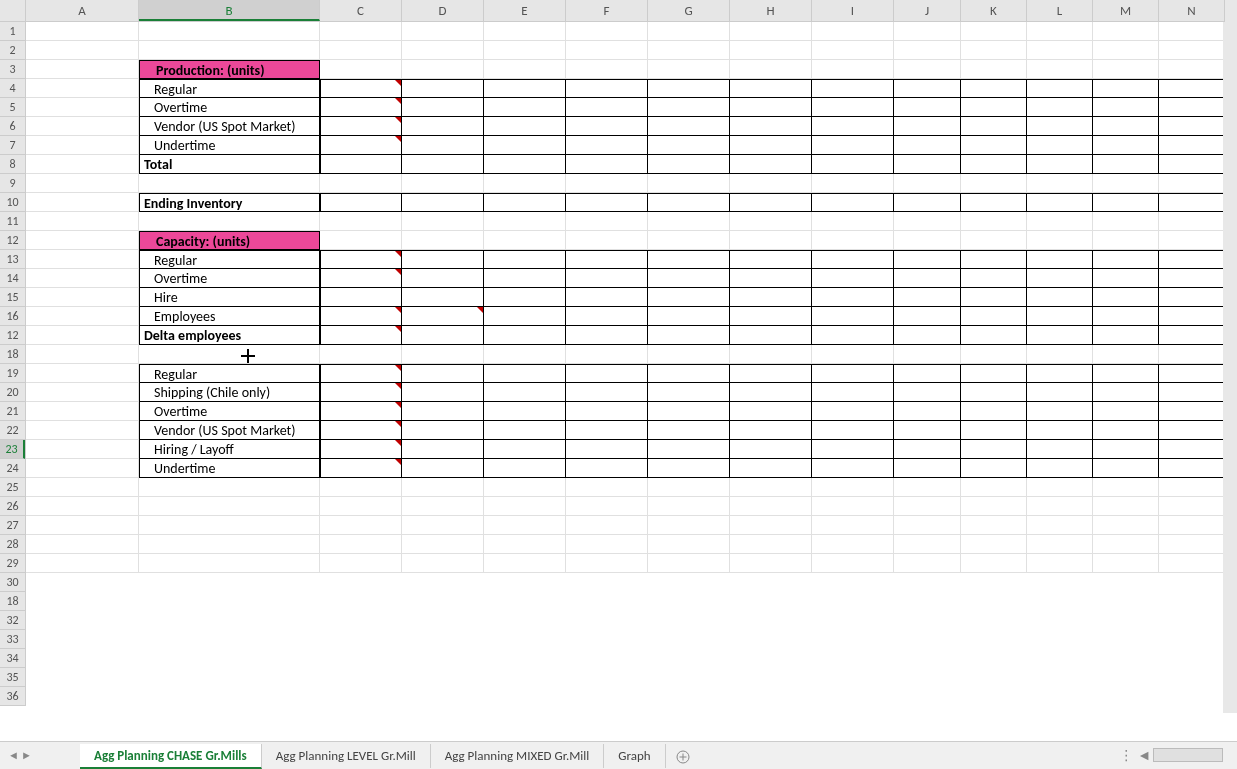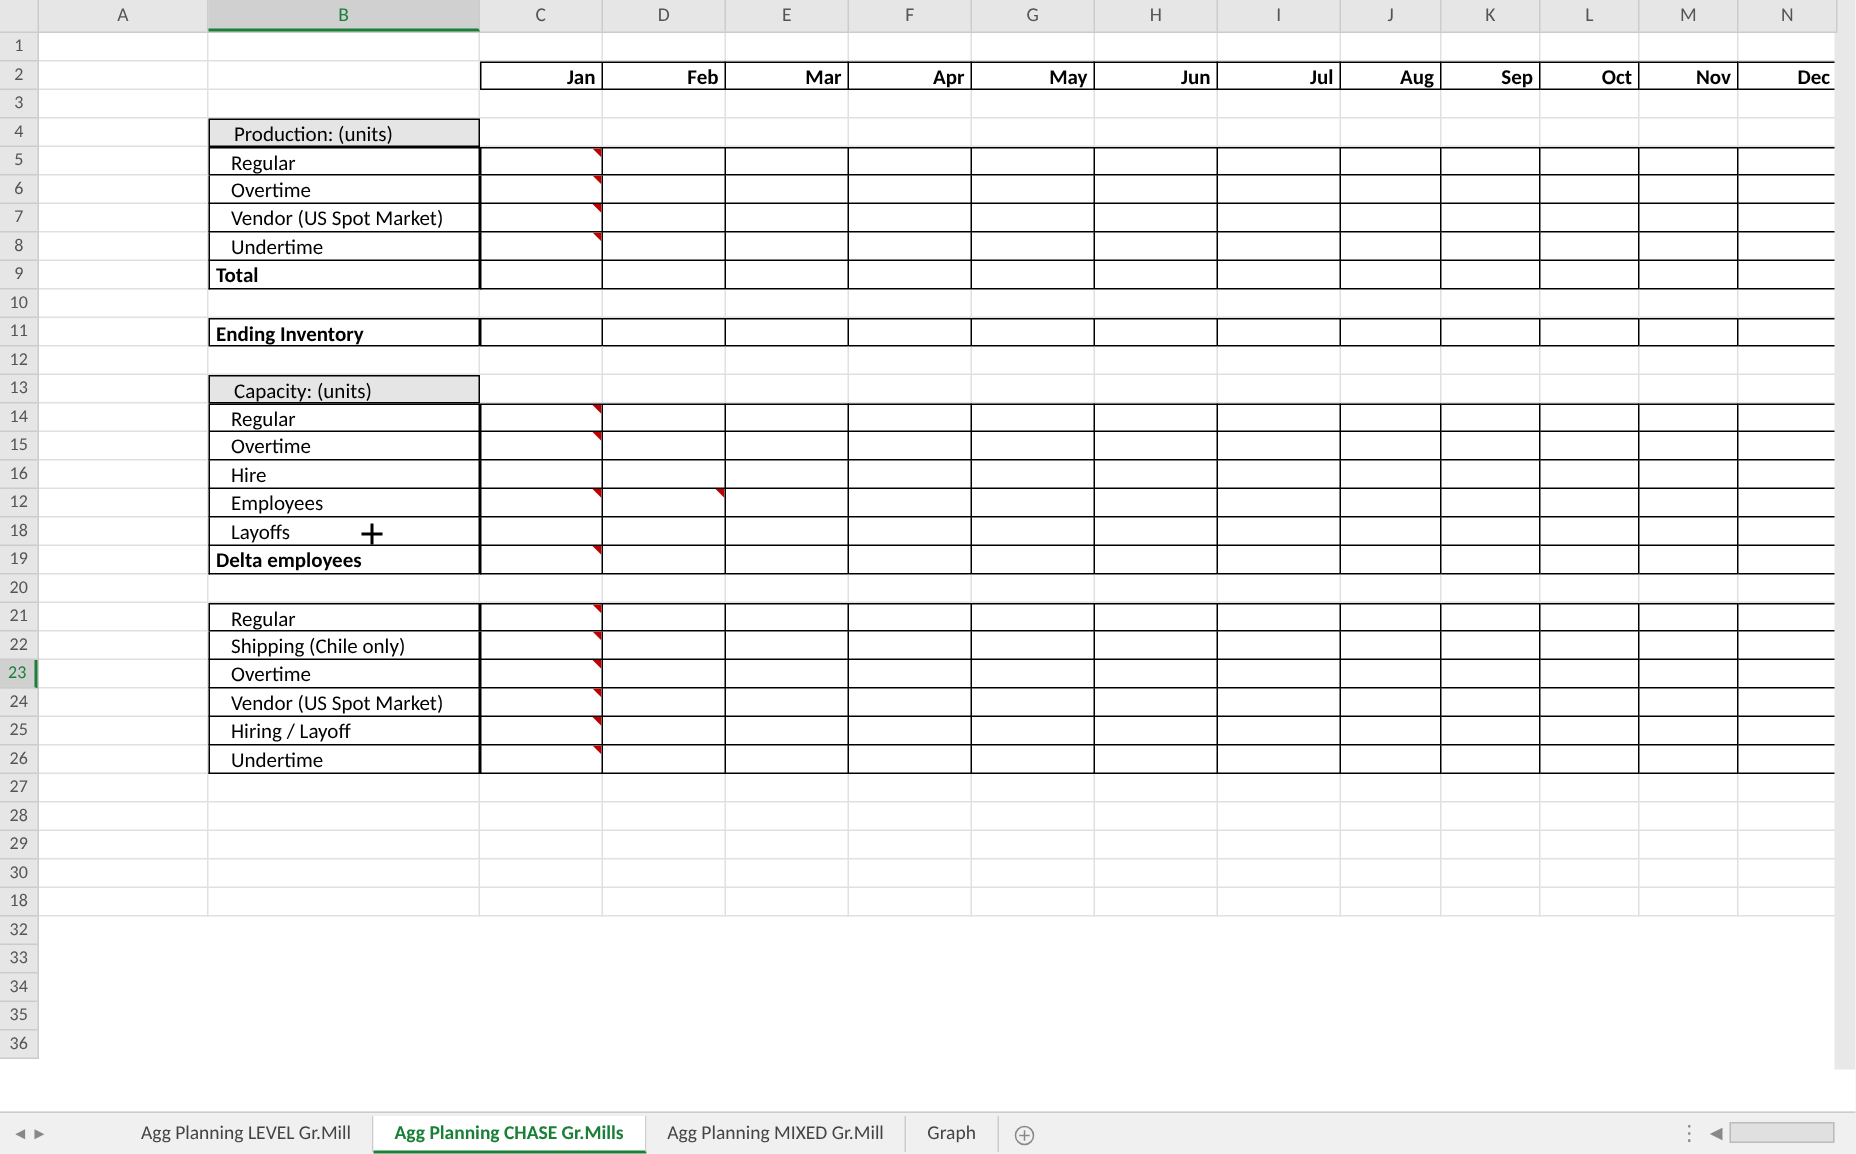--- a/index.html
+++ b/index.html
@@ -90,22 +90,22 @@
     white-space: nowrap;
     position: relative;
   }
   .b-top { border-top: 1px solid #000; }
   .b-bottom { border-bottom: 1px solid #000; }
   .b-left { border-left: 1px solid #000; }
   .b-right { border-right: 1px solid #000; }
   .right { text-align: right; }
   .bold { font-weight: bold; }
   .section-h {
-    background: #e5e5e5;
-    font-weight: normal;
+    background: #ec4899;
+    font-weight: bold;
     padding-left: 16px;
   }
   .indent { padding-left: 14px; }
   .comment-mark::after {
     content: '';
     position: absolute;
     top: 0;
     right: 0;
     width: 0;
     height: 0;
@@ -307,36 +307,20 @@
         <div class="cell" style="width: 82px;"></div>
         <div class="cell" style="width: 67px;"></div>
         <div class="cell" style="width: 66px;"></div>
         <div class="cell" style="width: 66px;"></div>
         <div class="cell" style="width: 66px;"></div>
         <div class="cell" style="width: 66px;"></div>
       </div>
       <div class="row">
         <div class="cell" style="width: 113px;"></div>
         <div class="cell" style="width: 181px;"></div>
-        <div class="cell right bold b-top b-bottom b-right b-left" style="width: 82px;">Jan</div>
-        <div class="cell right bold b-top b-bottom b-right" style="width: 82px;">Feb</div>
-        <div class="cell right bold b-top b-bottom b-right" style="width: 82px;">Mar</div>
-        <div class="cell right bold b-top b-bottom b-right" style="width: 82px;">Apr</div>
-        <div class="cell right bold b-top b-bottom b-right" style="width: 82px;">May</div>
-        <div class="cell right bold b-top b-bottom b-right" style="width: 82px;">Jun</div>
-        <div class="cell right bold b-top b-bottom b-right" style="width: 82px;">Jul</div>
-        <div class="cell right bold b-top b-bottom b-right" style="width: 67px;">Aug</div>
-        <div class="cell right bold b-top b-bottom b-right" style="width: 66px;">Sep</div>
-        <div class="cell right bold b-top b-bottom b-right" style="width: 66px;">Oct</div>
-        <div class="cell right bold b-top b-bottom b-right" style="width: 66px;">Nov</div>
-        <div class="cell right bold b-top b-bottom b-right" style="width: 66px;">Dec</div>
-      </div>
-      <div class="row">
-        <div class="cell" style="width: 113px;"></div>
-        <div class="cell" style="width: 181px;"></div>
         <div class="cell" style="width: 82px;"></div>
         <div class="cell" style="width: 82px;"></div>
         <div class="cell" style="width: 82px;"></div>
         <div class="cell" style="width: 82px;"></div>
         <div class="cell" style="width: 82px;"></div>
         <div class="cell" style="width: 82px;"></div>
         <div class="cell" style="width: 82px;"></div>
         <div class="cell" style="width: 67px;"></div>
         <div class="cell" style="width: 66px;"></div>
         <div class="cell" style="width: 66px;"></div>
@@ -562,36 +546,20 @@
         <div class="cell b-right b-bottom" style="width: 82px;"></div>
         <div class="cell b-right b-bottom" style="width: 82px;"></div>
         <div class="cell b-right b-bottom" style="width: 67px;"></div>
         <div class="cell b-right b-bottom" style="width: 66px;"></div>
         <div class="cell b-right b-bottom" style="width: 66px;"></div>
         <div class="cell b-right b-bottom" style="width: 66px;"></div>
         <div class="cell b-right b-bottom" style="width: 66px;"></div>
       </div>
       <div class="row">
         <div class="cell" style="width: 113px;"></div>
-        <div class="cell indent b-left b-right b-bottom" style="width: 181px;">Layoffs</div>
-        <div class="cell b-right b-bottom b-left" style="width: 82px;"></div>
-        <div class="cell b-right b-bottom" style="width: 82px;"></div>
-        <div class="cell b-right b-bottom" style="width: 82px;"></div>
-        <div class="cell b-right b-bottom" style="width: 82px;"></div>
-        <div class="cell b-right b-bottom" style="width: 82px;"></div>
-        <div class="cell b-right b-bottom" style="width: 82px;"></div>
-        <div class="cell b-right b-bottom" style="width: 82px;"></div>
-        <div class="cell b-right b-bottom" style="width: 67px;"></div>
-        <div class="cell b-right b-bottom" style="width: 66px;"></div>
-        <div class="cell b-right b-bottom" style="width: 66px;"></div>
-        <div class="cell b-right b-bottom" style="width: 66px;"></div>
-        <div class="cell b-right b-bottom" style="width: 66px;"></div>
-      </div>
-      <div class="row">
-        <div class="cell" style="width: 113px;"></div>
         <div class="cell bold b-left b-right b-bottom" style="width: 181px;">Delta employees</div>
         <div class="cell b-right b-bottom b-left comment-mark" style="width: 82px;"></div>
         <div class="cell b-right b-bottom" style="width: 82px;"></div>
         <div class="cell b-right b-bottom" style="width: 82px;"></div>
         <div class="cell b-right b-bottom" style="width: 82px;"></div>
         <div class="cell b-right b-bottom" style="width: 82px;"></div>
         <div class="cell b-right b-bottom" style="width: 82px;"></div>
         <div class="cell b-right b-bottom" style="width: 82px;"></div>
         <div class="cell b-right b-bottom" style="width: 67px;"></div>
         <div class="cell b-right b-bottom" style="width: 66px;"></div>
@@ -796,22 +764,22 @@
 </div>
 
 <div class="cursor-cross"></div>
 
 <div class="tab-bar">
   <div class="tab-nav">
     <span>◄</span>
     <span>►</span>
   </div>
   <div id="tabs" style="display:flex;">
+      <div class="tab active">Agg Planning CHASE  Gr.Mills</div>
       <div class="tab">Agg Planning LEVEL Gr.Mill</div>
-      <div class="tab active">Agg Planning CHASE  Gr.Mills</div>
       <div class="tab">Agg Planning MIXED Gr.Mill</div>
       <div class="tab">Graph</div>
     </div>
   <div class="add-tab">
     <svg width="14" height="14" viewBox="0 0 14 14">
         <circle cx="7" cy="7" r="6" fill="none" stroke="#888" stroke-width="1"></circle>
         <line x1="7" y1="3.5" x2="7" y2="10.5" stroke="#888" stroke-width="1"></line>
         <line x1="3.5" y1="7" x2="10.5" y2="7" stroke="#888" stroke-width="1"></line>
       </svg>
   </div>

